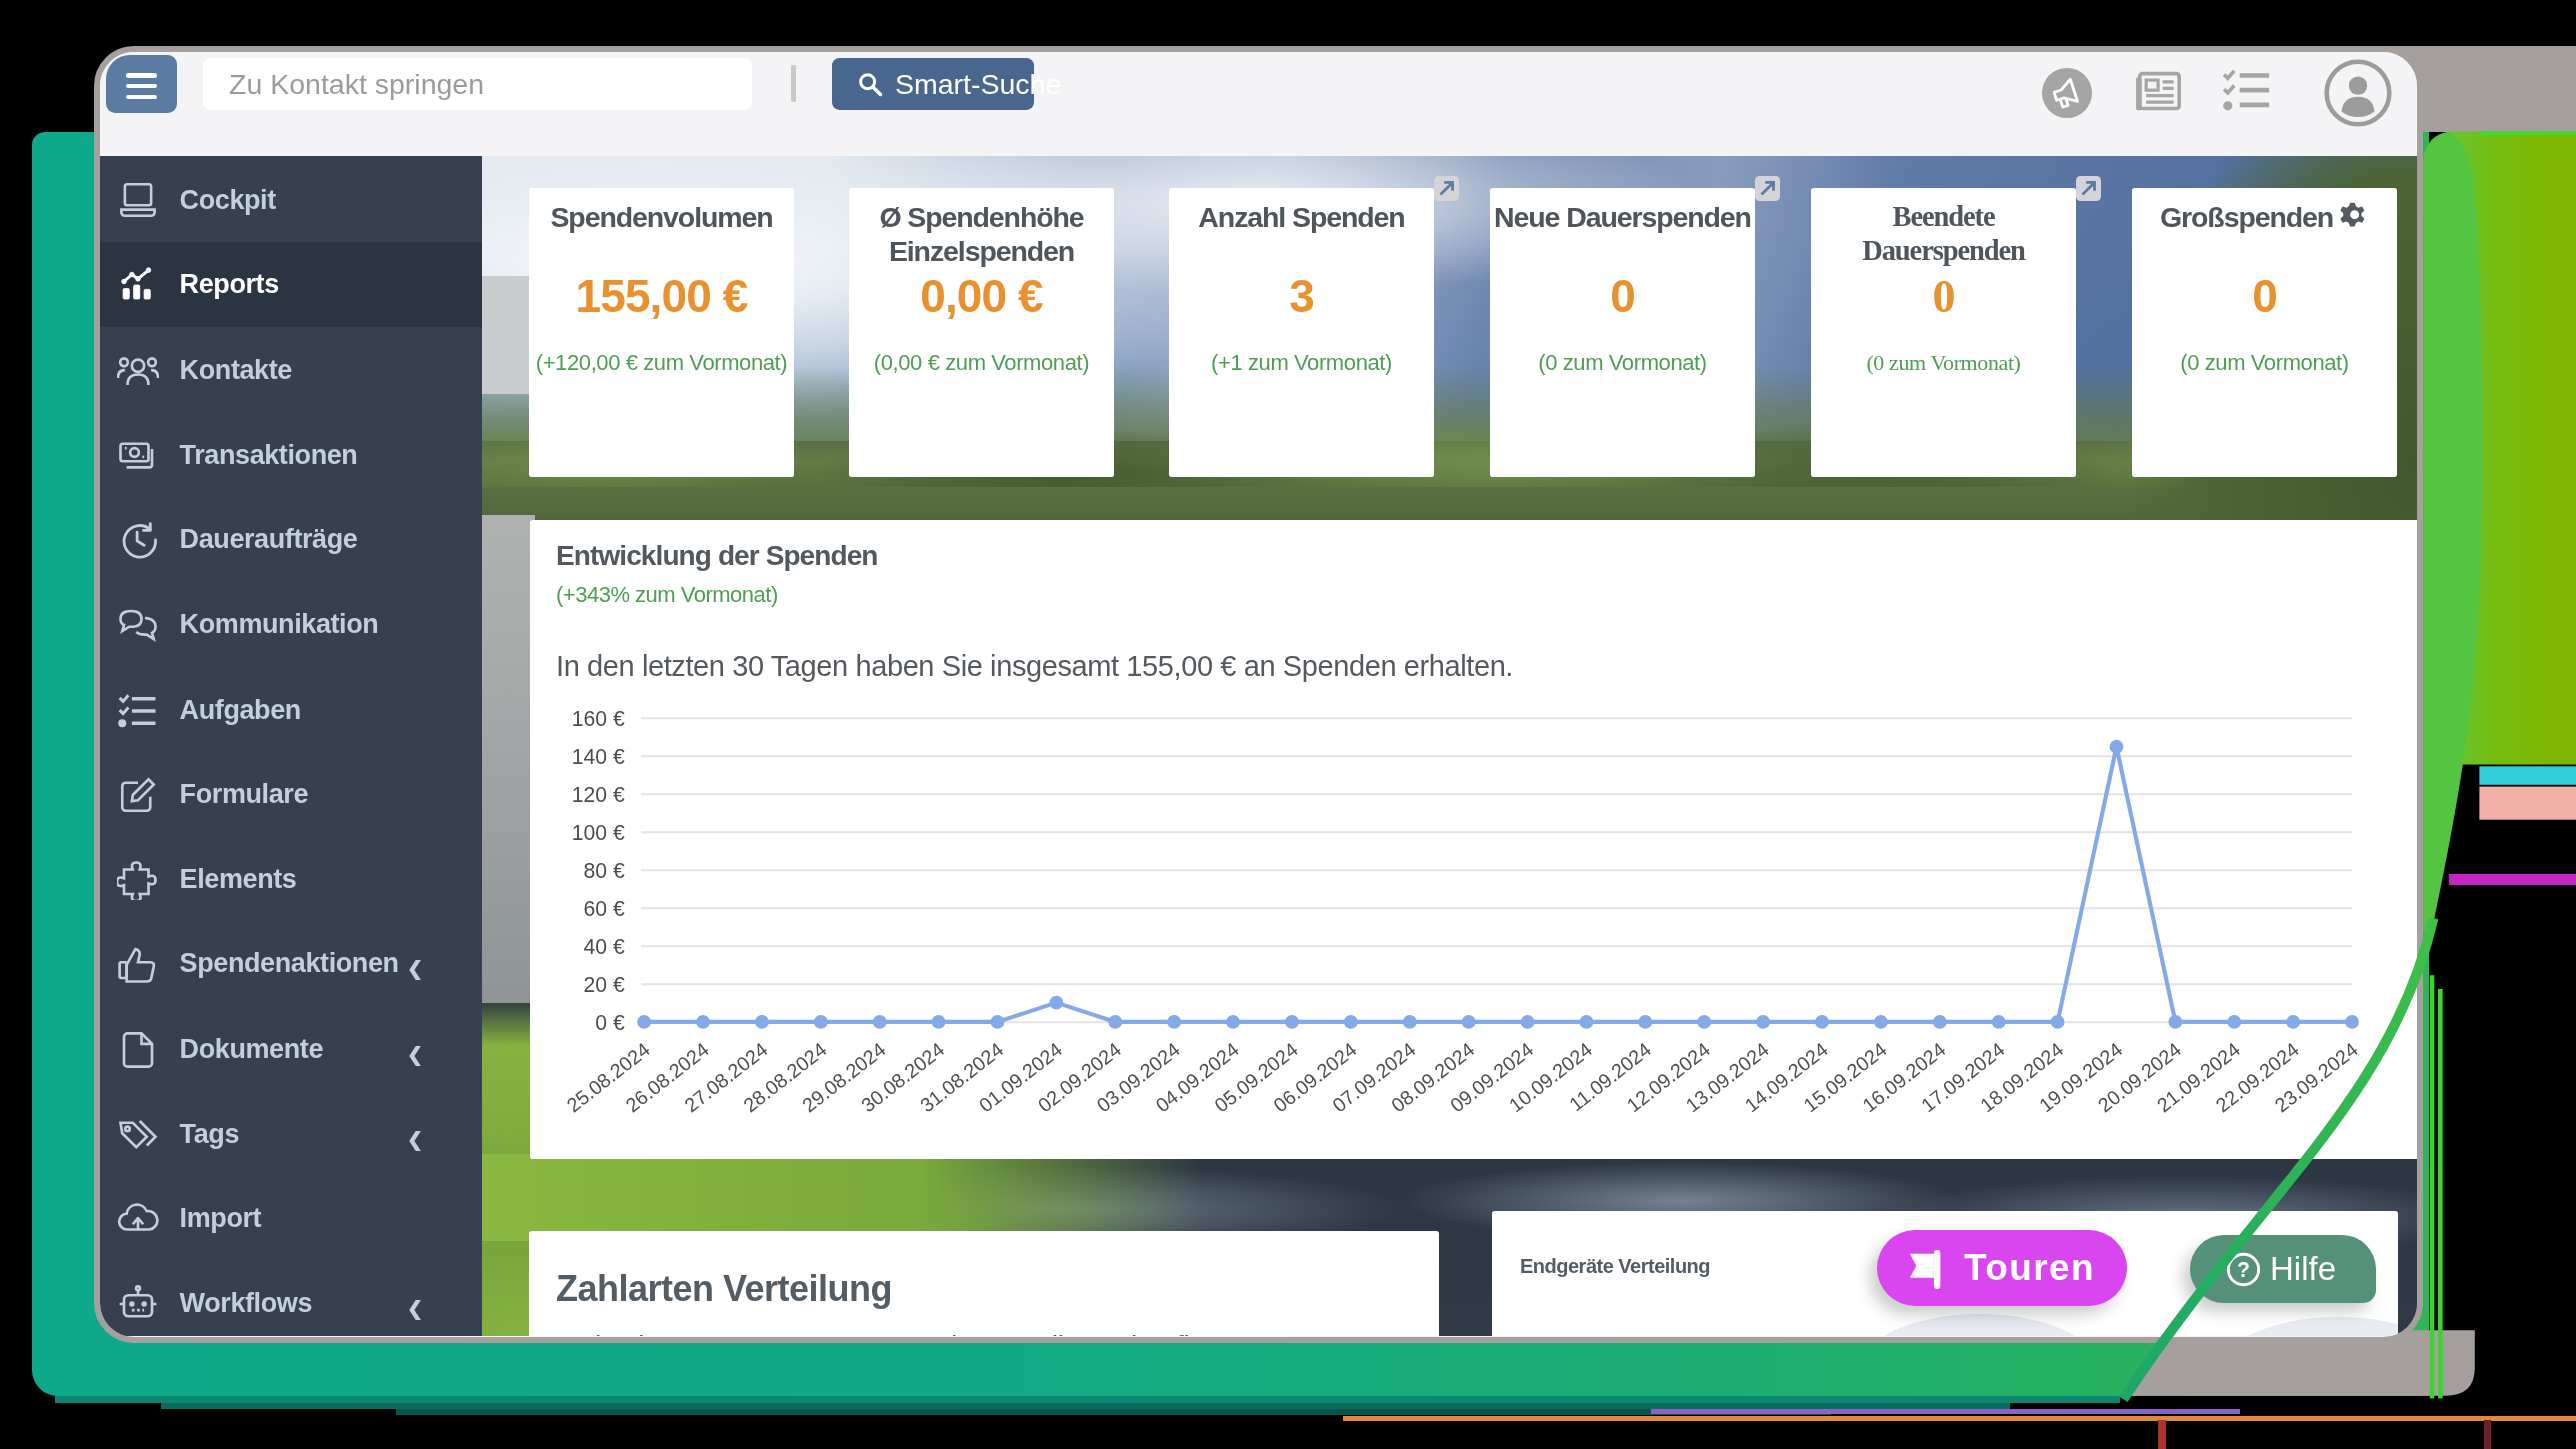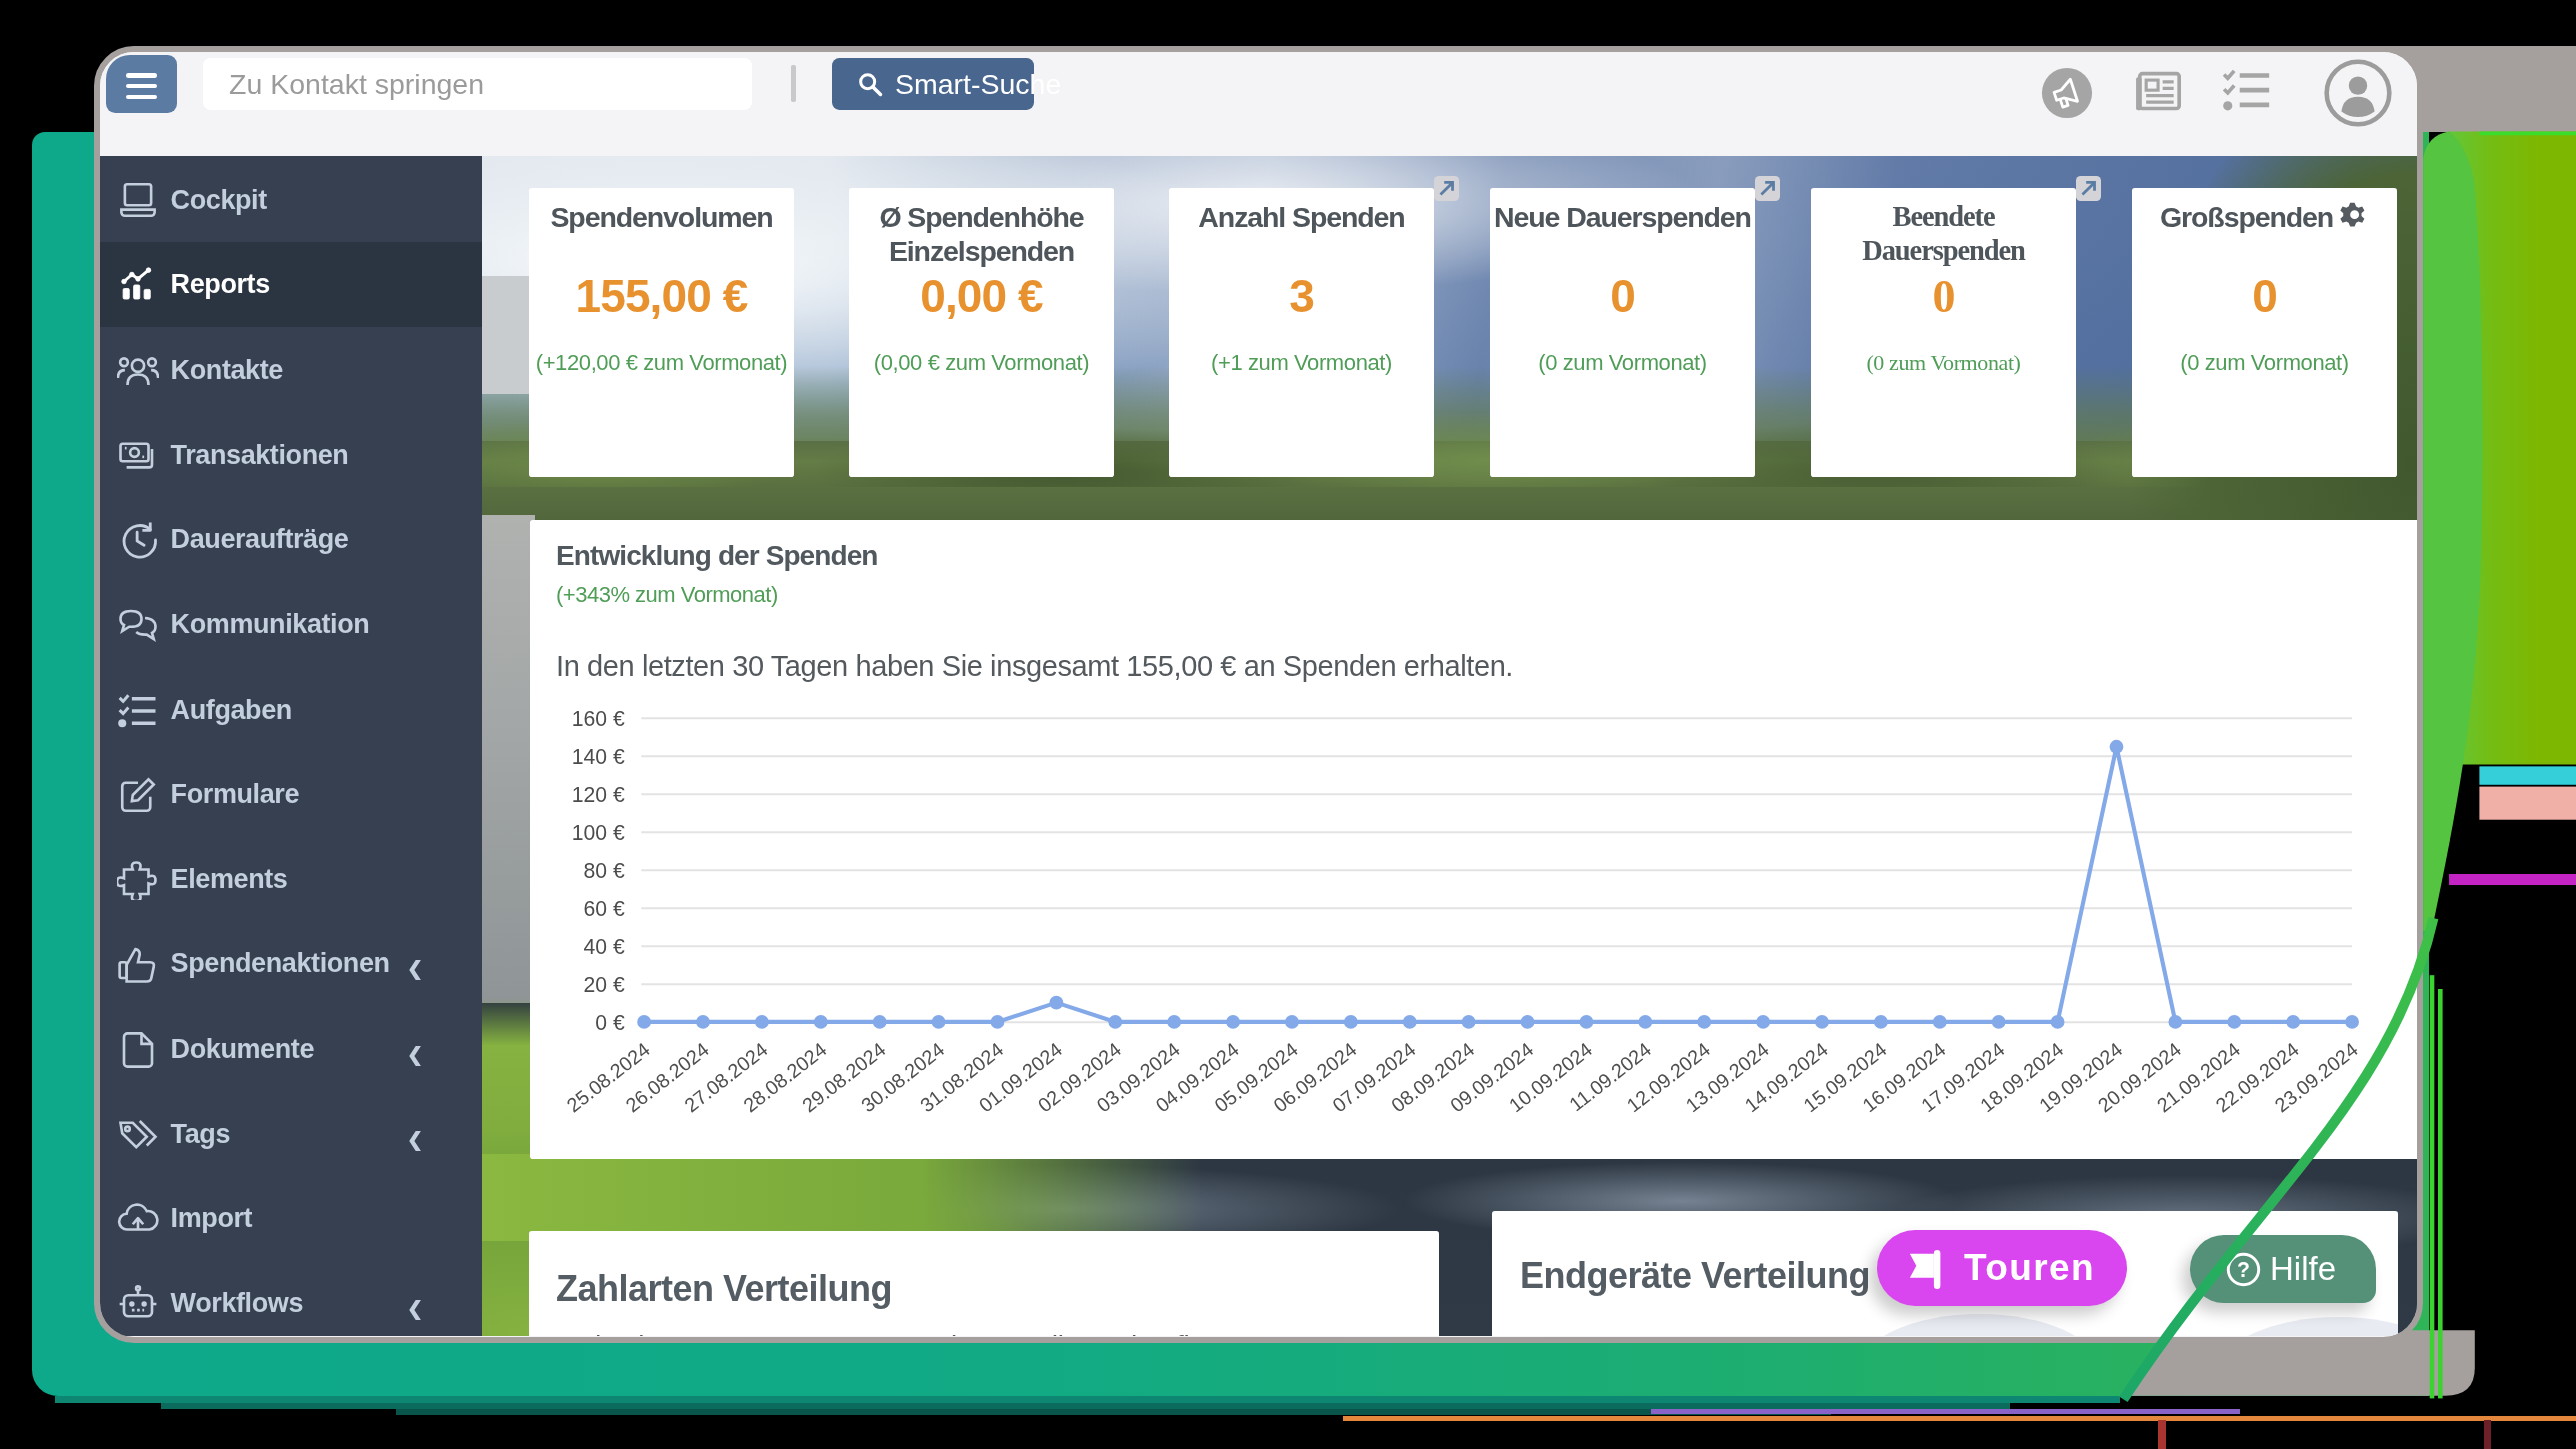--- a/index.html
+++ b/index.html
@@ -263,21 +263,21 @@
       <path d="M17,29 h14" stroke-dasharray="3,3"></path>
             </g>
       </svg>
           <span>Workflows</span>
           <i></i>
         </div>
   </div>
   <style>
     .row { position:absolute; left:0; width:382px; height:85px; display:flex; align-items:center; }
     .row svg { width:42px; height:40px; margin-left:16.6px; color:inherit; }
-    .row span { margin-left:12px; }
+    .row span { margin-left:21px; }
     .row i { position:absolute; left:307px; top:30px; width:16.6px; height:24px; }
     .row i::before { content:"❮"; font-style:normal; font-size:19.3px; color:#c3cfdd; }
   </style>
 
   <div class="abs" id="content" style="left:382px; top:104px; width:1935px; height:1180px; background:#2c3642; overflow:hidden;">
 
     <div class="abs" style="left:0;top:0;width:1935px;height:285px;background:linear-gradient(180deg,#dde4eb 0%,#ccd8e4 30%,#a9bdd4 58%,#90abca 80%,#88a3c4 100%);"></div>
     <div class="abs" style="left:0;top:0;width:1935px;height:285px;background:
       radial-gradient(ellipse 46% 75% at 9% 40%, rgba(252,253,254,.96), rgba(252,253,254,0) 72%),
       radial-gradient(ellipse 32% 45% at 40% 16%, rgba(255,255,255,.75), rgba(255,255,255,0) 72%),
@@ -431,21 +431,21 @@
     <circle cx="1916.0" cy="365" r="7.5" fill="#84a9e9"></circle>
     <circle cx="1980.0" cy="365" r="7.5" fill="#84a9e9"></circle>
     </svg>
     </div>
 
     <div class="abs" style="left:47px;top:1075px;width:910px;height:120px;background:#fff;border-radius:2.8px;">
       <div class="abs" style="left:27px;top:37px;font-size:36px;font-weight:700;color:#555d64;letter-spacing:-0.5px;">Zahlarten Verteilung</div>
       <div class="abs" style="left:27px;top:99px;font-size:28px;color:#54595e;white-space:nowrap;letter-spacing:-0.5px;">In den letzten 30 Tagen war "Apple Pay" die am häufigsten genutzte...</div>
     </div>
     <div class="abs" style="left:1010px;top:1055px;width:906px;height:129px;background:#fff;border-radius:2.8px;overflow:hidden;">
-      <div class="abs" style="left:28px;top:44px;font-size:36px;font-weight:700;color:#555d64;letter-spacing:-0.5px;">Endgeräte Verteilung</div>
+      <div class="abs" style="left:28px;top:44px;font-size:20px;font-weight:700;color:#555d64;letter-spacing:-0.5px;">Endgeräte Verteilung</div>
       <div class="abs" style="left:368px;top:103px;width:239px;height:110px;background:#e9ebf3;border-radius:50%;"></div>
       <div class="abs" style="left:727px;top:106px;width:239px;height:110px;background:#e9ebf3;border-radius:50%;"></div>
     </div>
 
     <div class="abs" style="left:1395px;top:1074px;width:250px;height:76px;background:#d946ef;border-radius:39px;box-shadow:-7.4px 9.2px 14.7px rgba(0,0,0,.2);">
       <svg class="abs" style="left:31px;top:20px;" width="37" height="39" viewBox="0 0 40 42">
         <path d="M2,4 h26 v26 h-26 l7,-13 z" fill="#fff"></path>
         <rect x="28" y="0" width="7" height="42" rx="3.5" fill="#fff"></rect>
       </svg>
       <div class="abs" style="left:87px;top:0;height:76px;line-height:76px;font-size:37px;font-weight:700;color:#fff;letter-spacing:1.4px;">Touren</div>

